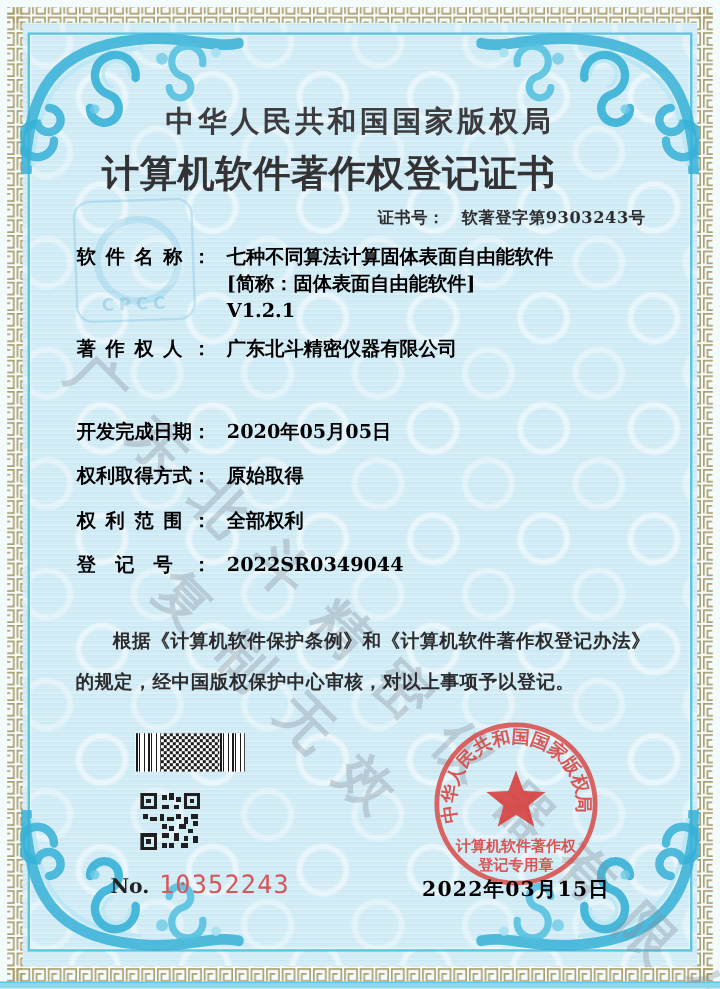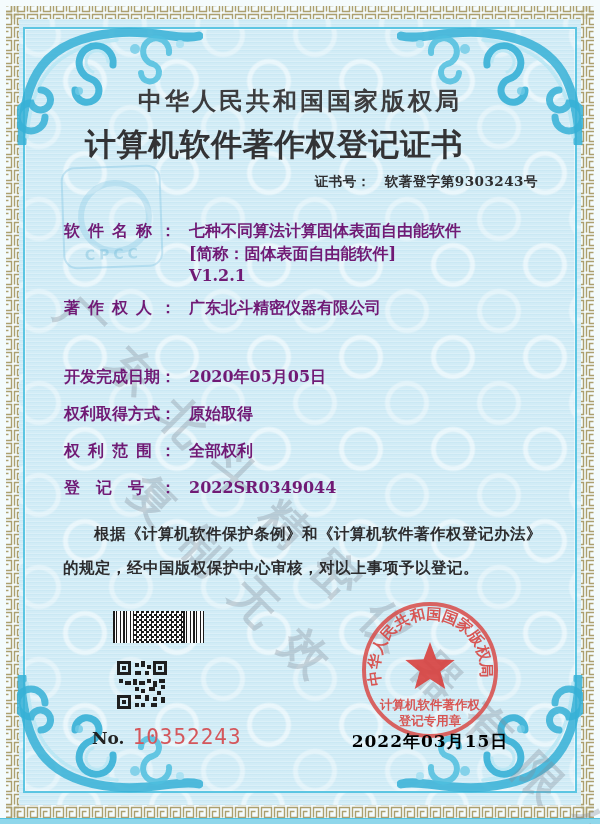--- a/index.html
+++ b/index.html
@@ -42,21 +42,21 @@
   .holo{position:absolute;left:62px;top:166px;width:96px;height:98px;border:2px solid rgba(125,195,225,.38);border-radius:14px;transform:rotate(-2deg);}
   .holo .c1{position:absolute;left:14px;top:12px;width:62px;height:62px;border:6px solid rgba(125,195,225,.30);border-radius:50%;}
   .holo .cpcc{position:absolute;left:0;bottom:4px;width:100%;text-align:center;font-size:14px;letter-spacing:4px;color:rgba(110,185,215,.40);font-weight:bold;font-family:"DejaVu Sans",sans-serif;}
 
   
   .wm{position:absolute;font-size:46px;font-weight:bold;color:rgba(132,142,152,.34);letter-spacing:26px;white-space:nowrap;transform:rotate(45deg);transform-origin:0 0;pointer-events:none;}
   .wm.company{left:86px;top:282px;}
   .wm.invalid{left:158px;top:462px;}
 
   
-  .fields{position:absolute;left:64px;top:220px;width:480px;color:#701a75;}
+  .fields{position:absolute;left:64px;top:203px;width:480px;color:#000000;}
   .frow{display:flex;gap:13px;font-size:16px;font-weight:bold;}
   .flabel{flex:0 0 112px;text-align:justify;text-align-last:justify;}
   .fvalue{flex:1;}
   .fvalue .vline{display:block;line-height:22.5px;}
   .r0 .flabel,.r0 .fvalue{line-height:22.5px;}
   .r1{margin-top:8px;line-height:24px;}
   .r2{margin-top:45px;line-height:24px;}
   .r3,.r4,.r5,.r6{margin-top:13px;line-height:24px;}
 
   .statement{position:absolute;left:63px;top:517px;width:479px;font-size:15.5px;font-weight:bold;color:#2c2c2e;line-height:34px;text-indent:2em;text-align:justify;letter-spacing:0.5px;}

